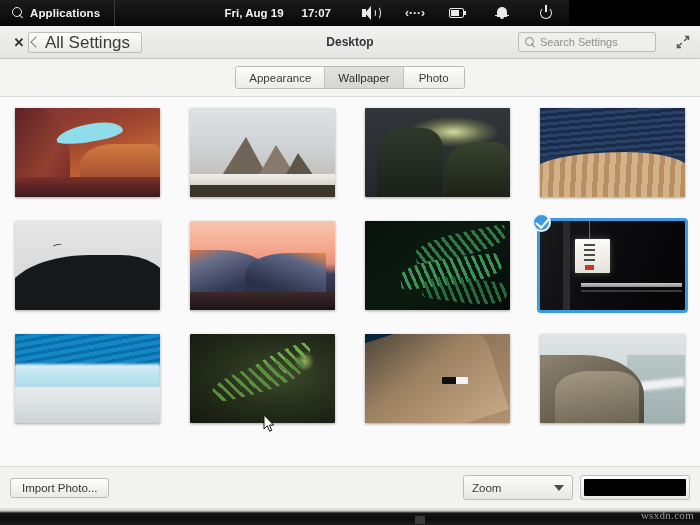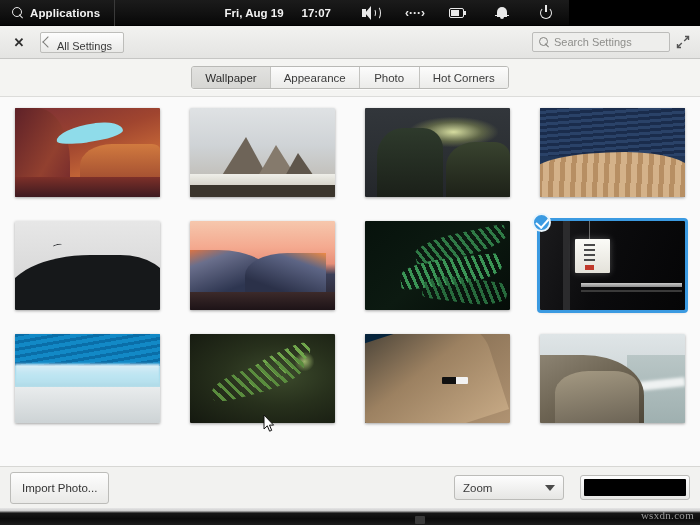--- a/index.html
+++ b/index.html
@@ -87,37 +87,37 @@
     background: linear-gradient(180deg,#f2f2f0 0%, #e4e4e2 100%);
     border-bottom: 1px solid #c6c6c4;
     display:flex; align-items:center; padding: 0 8px 0 10px;
     position: relative;
   }
   #close-btn {
     width:18px; height:18px; display:flex; align-items:center; justify-content:center;
     color:#2e2e2e; font-size:13px; line-height:1; cursor:default; font-weight:bold;
   }
   #all-settings-btn {
-    margin-left: 12px; height: 21px;
-    padding: 0 11px 0 16px; display:flex; align-items:flex-end;
-    font-size: 11px; color:#3a3a3a;
+    margin-left: 0; height: 21px;
+    padding: 0 11px 0 16px; display:flex; align-items:flex-start;
+    font-size: 17px; color:#3a3a3a;
     background: linear-gradient(180deg,#fdfdfd 0%, #e9e9e7 100%);
     border:1px solid #bdbdba; border-radius: 2px;
     position: relative;
   }
   #all-settings-btn::before {
     content:""; position:absolute; left: 3px; top: 5px;
     width:7px; height:7px; border-left:1.4px solid #7d7d7a; border-bottom:1.4px solid #7d7d7a;
     transform: rotate(45deg);
   }
   #win-title {
     position:absolute; left: 0; right: 0; text-align: center;
     font-size: 12px; font-weight: bold; color:#35353a; pointer-events:none;
   }
-  #titlebar-right { margin-left:auto; display:flex; align-items:center; gap:4px; z-index:2; }
+  #titlebar-right { margin-left:auto; display:flex; align-items:center; gap:18px; z-index:2; }
   #search-box {
     width: 138px; height: 20px; background:#eeeeec;
     border:1px solid #bcbcba; border-radius:2px;
     display:flex; align-items:center; gap:5px; padding: 0 6px;
   }
   .mag-dark { display:inline-block; position:relative; width:10px; height:10px; flex:0 0 10px; }
   .mag-dark::before {
     content:""; position:absolute; left:0; top:0; width:7px; height:7px;
     border:1.3px solid #838380; border-radius:50%;
   }
@@ -302,26 +302,26 @@
     border-radius: 0 55% 0 0; }
   .a-coast .rock2 { left:10%; top:42%; width:58%; height:60%;
     background: linear-gradient(170deg,#a59a83,#6a6254); border-radius: 40% 30% 0 0; }
 
   
   #bottombar {
     flex: 0 0 42px; background:#f2f2f0; border-top:1px solid #d7d7d4;
     display:flex; align-items:center; padding: 0 10px;
   }
   .btn {
-    height: 32px; padding: 0 11px; font-size: 11.5px; color:#333;
+    height: 20px; padding: 0 11px; font-size: 11.5px; color:#333;
     background: linear-gradient(180deg,#fdfdfd 0%, #e9e9e7 100%);
     border:1px solid #bcbcb9; border-radius:3px;
     display:flex; align-items:center;
   }
-  #bottom-right { margin-left:auto; display:flex; align-items:center; gap:16px; }
+  #bottom-right { margin-left:auto; display:flex; align-items:center; gap:7px; }
   #zoom-select {
     width: 110px; height: 25px; padding: 0 8px; font-size: 11.5px; color:#3a3a3a;
     background: linear-gradient(180deg,#fdfdfd 0%, #e6e6e4 100%);
     border:1px solid #bcbcb9; border-radius:3px;
     display:flex; align-items:center; justify-content:space-between;
   }
   .caret { width:0;height:0;border-left:5px solid transparent;border-right:5px solid transparent;border-top:6px solid #4a4a4a; }
   #color-swatch {
     width: 110px; height: 25px; border-radius:3px;
     background: linear-gradient(180deg,#fdfdfd,#e6e6e4); border:1px solid #bcbcb9;
@@ -382,47 +382,45 @@
   </div>
 </div>
 
 <div id="window">
 
   <div id="titlebar">
     <div id="close-btn">✕</div>
     <div id="all-settings-btn">
       <span>All Settings</span>
     </div>
+    <div id="win-title">Desktop</div>
     <div id="titlebar-right">
       <div id="search-box">
         <span class="mag-dark"></span>
         <span id="search-placeholder">Search Settings</span>
       </div>
       <div id="maximize-btn">
         <svg width="18" height="18" viewBox="0 0 18 18">
           <path d="M11 3.5 L14.5 3.5 L14.5 7 M14.5 3.8 L10.2 8.1" stroke="#555" stroke-width="1.4" fill="none"></path>
           <path d="M7 14.5 L3.5 14.5 L3.5 11 M3.5 14.2 L7.8 9.9" stroke="#555" stroke-width="1.4" fill="none"></path>
         </svg>
       </div>
     </div>
   </div>
 
   <div id="tabbar-area">
     <div id="tabbar">
+      <div class="tab">
+          <span>Appearance</span>
+        </div>
       <div class="tab active">
           <span>Wallpaper</span>
         </div>
       <div class="tab">
-          <span>Appearance</span>
-        </div>
-      <div class="tab">
           <span>Photo</span>
-        </div>
-      <div class="tab">
-          <span>Hot Corners</span>
         </div>
     </div>
   </div>
 
   <div id="grid-area">
     <div id="grid">
 
       <div class="thumb-cell">
         <div class="thumb">
           <span class="art a-canyon">

